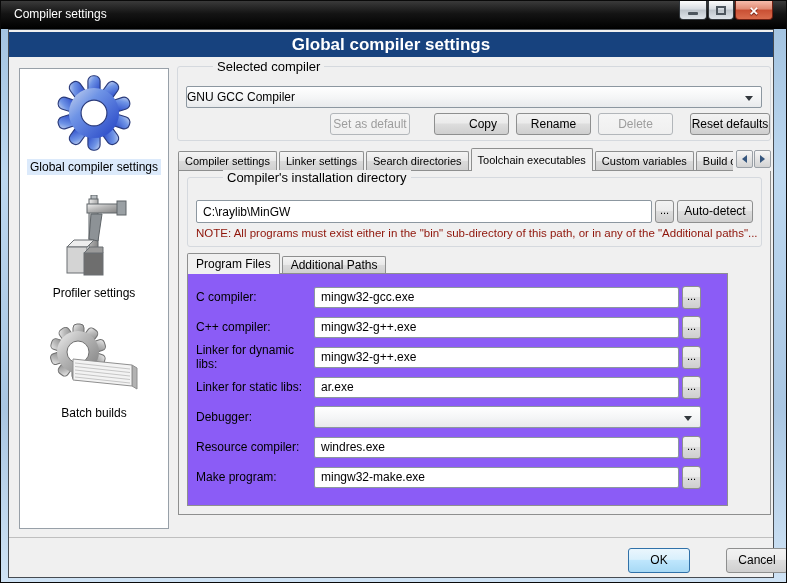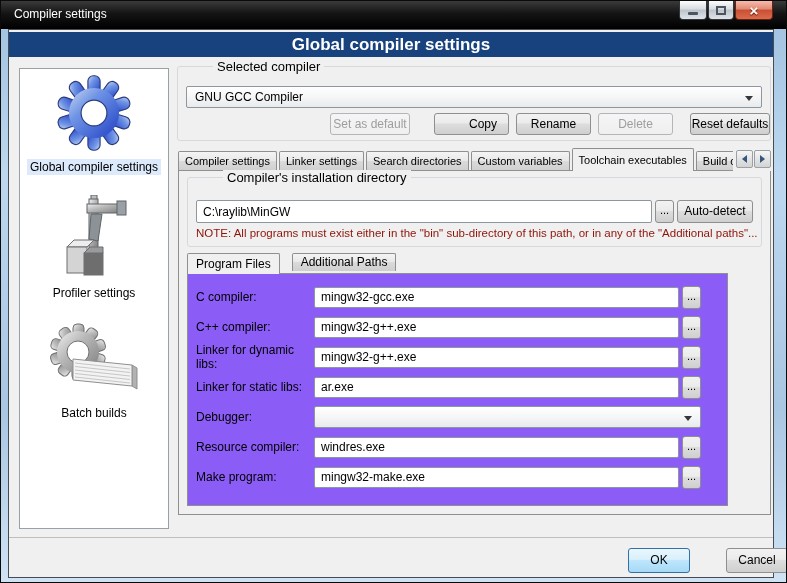--- a/index.html
+++ b/index.html
@@ -45,21 +45,21 @@
   
   .groupbox { position:absolute; border:1px solid #d5d9de; border-radius:3px; }
   .group-label { position:absolute; top:-8px; left:8px; background:#f0f0f0;
     padding:0 4px; font-size:13px; white-space:nowrap;margin-left:27px; }
 
   .selgroup { left:168px; top:36px; width:594px; height:75px; }
 
   
   .combo { border:1px solid #8c97a0; border-radius:2px; height:22px;
     background:linear-gradient(180deg,#ffffff 0%,#f4f5f6 55%,#e8eaec 100%);
-    display:flex; align-items:center; padding:0 8px; font-size:12px; cursor:default;
+    display:flex; align-items:center; padding:0 0; font-size:12px; cursor:default;
     position:relative; }
   .combo .combo-arrow { position:absolute; right:8px; top:9px; width:0; height:0;
     border-left:4px solid transparent; border-right:4px solid transparent;
     border-top:5px solid #33383d; }
   .main-combo { position:absolute; left:8px; right:8px; top:19px; }
 
   
   .btn { position:absolute; height:22px; font-size:12px; color:#000;
     border:1px solid #8e8f8f; border-radius:3px; text-align:center; line-height:20px;
     background:linear-gradient(180deg,#f2f2f2 0%,#ebebeb 45%,#dddddd 50%,#cfcfcf 100%);
@@ -96,21 +96,21 @@
   
   .installgroup { left:8px; top:6px; width:575px; height:70px; }
   .pathrow { position:absolute; left:8px; right:8px; top:22px; height:23px; display:flex; }
   .pathrow input { flex:1; height:23px; border:1px solid #8c97a0; border-radius:2px;
     padding:0 6px; font-size:12px; font-family:"Liberation Sans",sans-serif; background:#fff; }
   .dotsbtn { position:static; width:19px; height:23px; margin-left:3px; line-height:18px; font-size:11px; flex:0 0 auto; }
   .autodetect { position:static; width:76px; height:23px; margin-left:3px; line-height:21px; flex:0 0 auto; }
   .note { position:absolute; left:8px; top:49px; font-size:11.5px; color:#8e1409; white-space:nowrap; overflow:hidden; right:4px; }
 
   
-  .subtabs { position:absolute; left:8px; top:82px; height:21px; display:flex; align-items:flex-start;gap:10px; }
+  .subtabs { position:absolute; left:8px; top:82px; height:21px; display:flex; align-items:flex-end; }
   .subtab { height:18px; padding:0 8px; font-size:12px; line-height:17px;
     border:1px solid #8e8f8f; border-bottom:none; border-radius:2px 2px 0 0;
     background:linear-gradient(180deg,#f4f4f4 0%,#e9e9e9 45%,#dadada 50%,#cfcfcf 100%);
     margin-right:2px; cursor:default; }
   .subtab.active { height:21px; line-height:21px; background:#f0f0f0; position:relative; z-index:3; }
 
   .subpanel { position:absolute; left:8px; top:102px; width:541px; height:233px;
     border:1px solid #8e8f8f; background:#8b5cf6; z-index:2; padding:2px 26px 0 8px; }
   .frow { display:flex; align-items:center; margin-top:8px; height:22px; }
   .frow-label { width:118px; font-size:12px; flex:0 0 auto; }
@@ -238,22 +238,22 @@
       <div class="btn b-copy">Copy</div>
       <div class="btn b-rename">Rename</div>
       <div class="btn b-delete disabled">Delete</div>
       <div class="btn b-reset">Reset defaults</div>
     </div>
 
     <div class="tabsrow">
       <div class="tab">Compiler settings</div>
       <div class="tab">Linker settings</div>
       <div class="tab">Search directories</div>
+      <div class="tab active">Toolchain executables</div>
       <div class="tab">Custom variables</div>
-      <div class="tab active">Toolchain executables</div>
       <div class="tab">Build options</div>
 
       <div class="tabscroll">
         <div class="arrowbtn">
             <span class="tri-left"></span>
           </div>
         <div class="arrowbtn">
             <span class="tri-right"></span>
           </div>
       </div>

